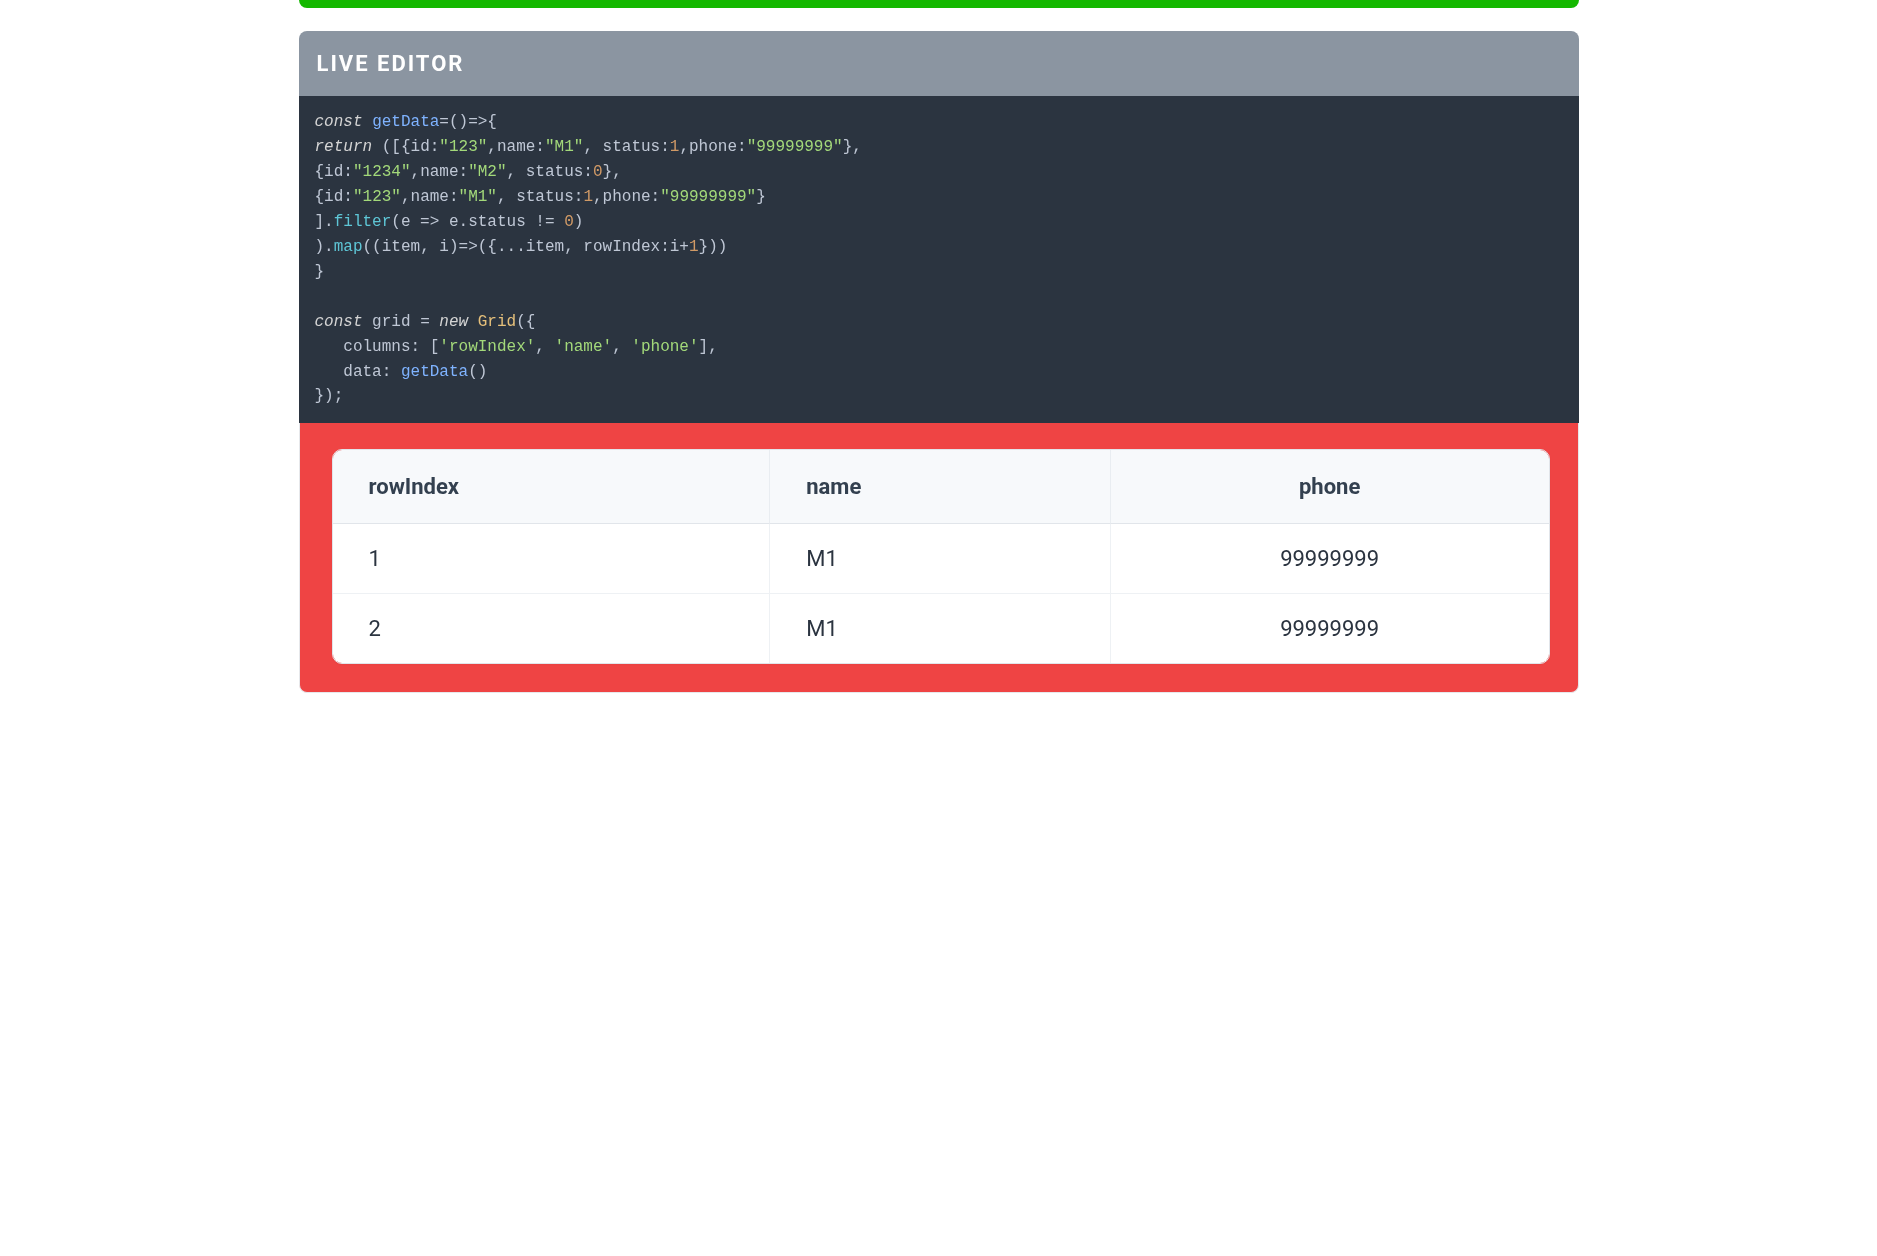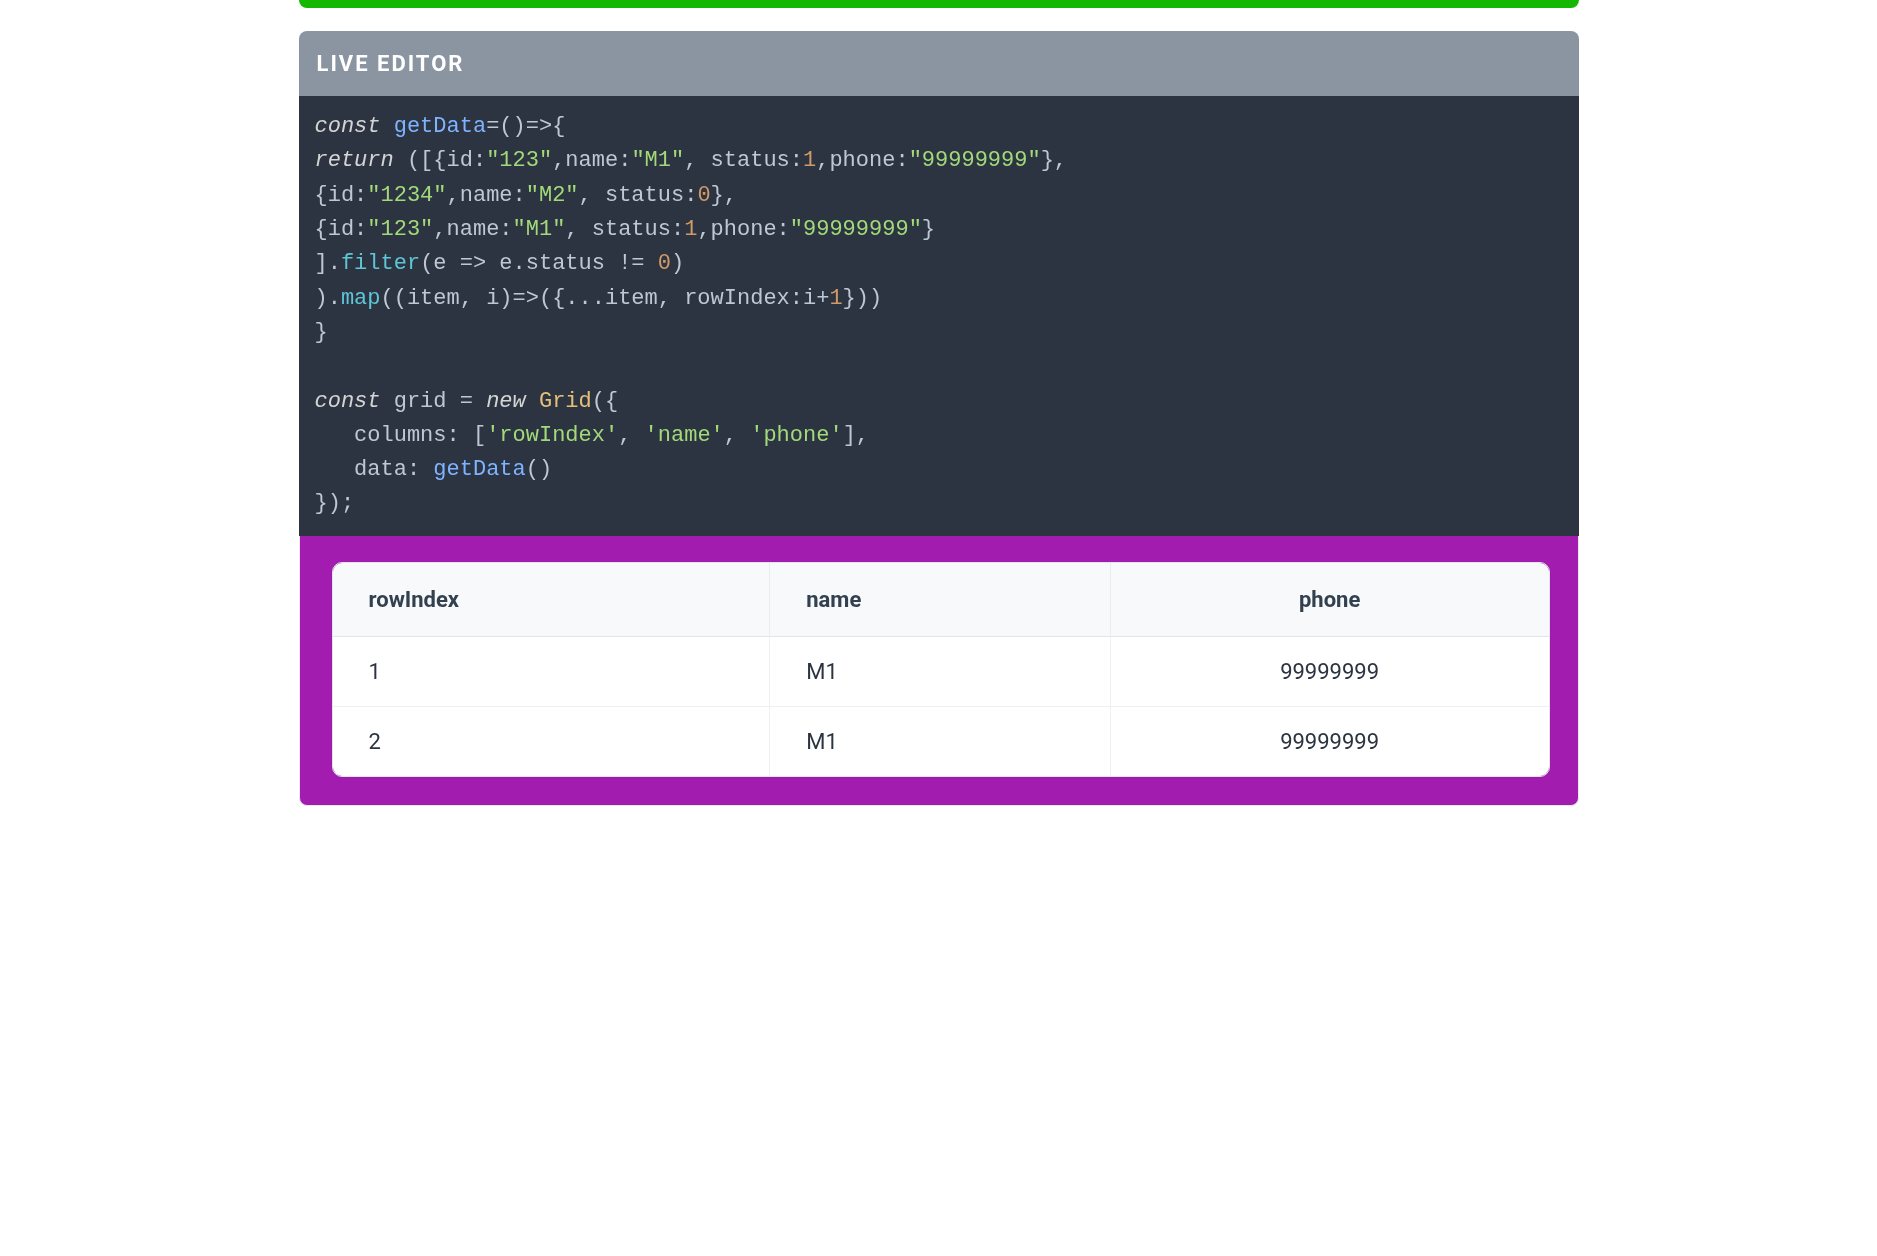--- a/index.html
+++ b/index.html
@@ -27,42 +27,42 @@
       font-size: 22px;
       font-weight: 700;
       letter-spacing: 2px;
       border-radius: 8px 8px 0 0;
     }
     .code-block {
       background: #2b3440;
       color: #d4d4d4;
       padding: 14px 16px 14px 16px;
       font-family: "SFMono-Regular", Consolas, "Liberation Mono", Menlo, monospace;
-      font-size: 22px;
+      font-size: 16px;
       line-height: 1.56;
       white-space: pre;
       overflow-x: auto;
     }
     .code-block .kw { color: #d4d4d4; font-style: italic; }
     .code-block .fn { color: #7fb3ff; }
     .code-block .str { color: #a3d97a; }
     .code-block .num { color: #d19a66; }
     .code-block .method { color: #5ec6d6; }
     .code-block .cls { color: #e6c07b; }
     .code-block .punc { color: #bfc7d5; }
     .result-header {
       background: #ecedef;
       color: #2b3440;
       padding: 22px 18px;
       font-size: 22px;
       font-weight: 700;
       letter-spacing: 2px;
     }
     .result-body {
-      background: #a21caf;
+      background: #ef4444;
       padding: 26px 28px 28px 32px;
       border: 1px solid #e6e8eb;
       border-top: none;
       border-radius: 0 0 8px 8px;
     }
     .grid-table {
       width: 100%;
       border-collapse: separate;
       border-spacing: 0;
       border: 1px solid #e1e5ea;

